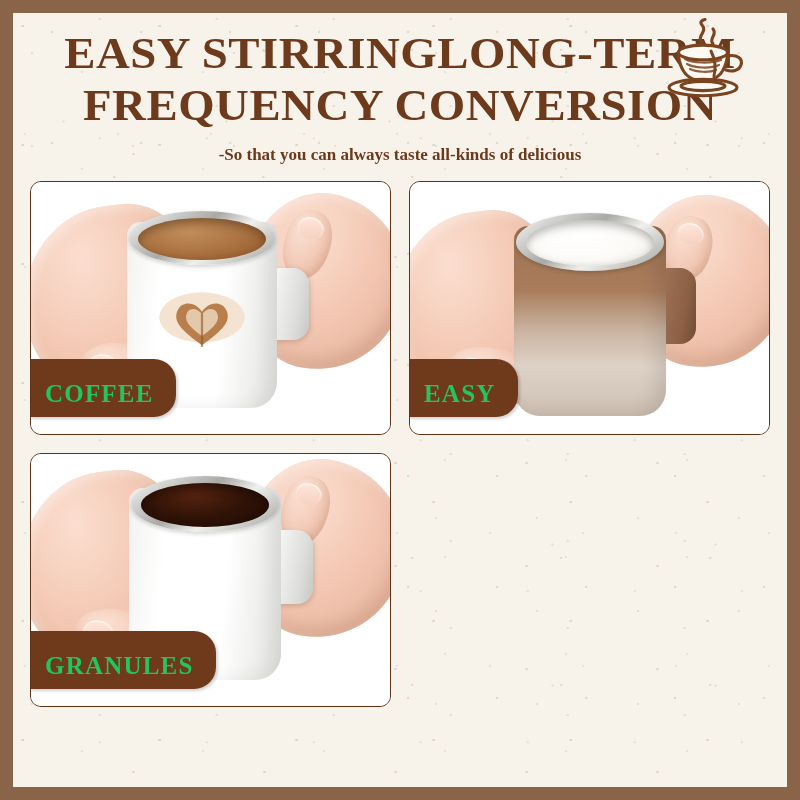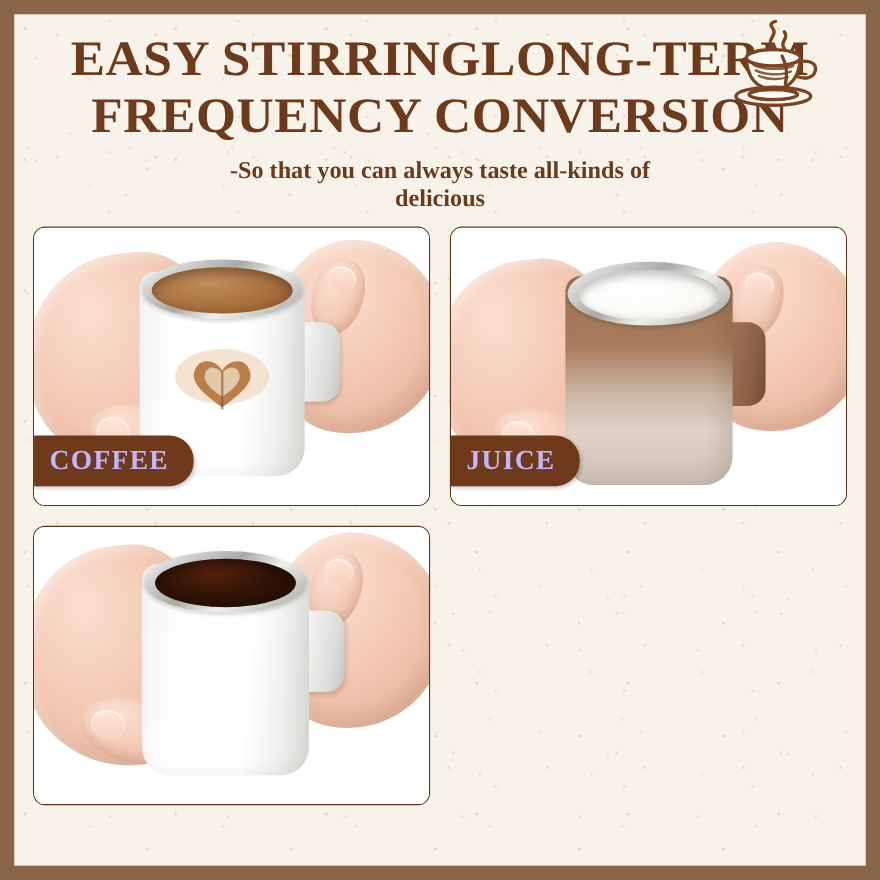--- a/index.html
+++ b/index.html
@@ -56,21 +56,21 @@
     line-height:52px;
     letter-spacing:.5px;
     transform:scaleX(1.04);
     white-space:nowrap;
   }
   #subtitle {
     margin-top:11px;
     color:#6b3a1d;
     font-family:"Liberation Serif", serif;
     font-weight:700;
-    font-size:22px;
+    font-size:17px;
     line-height:25px;
     max-width:440px;
     margin-left:auto; margin-right:auto;
   }
   
   #cup-icon {
     position:absolute;
     right:33px; top:5px;
     width:96px; height:86px;
     z-index:3;
@@ -171,27 +171,27 @@
     transform:translate(-50%,-50%);
     width:62%; height:62%;
   }
 
   
   .badge {
     position:absolute;
     left:-2px;
     bottom:17px;
     background:#6e3a1b;
-    color:#c4b5fd;
+    color:#22c55e;
     font-family:"Liberation Serif", serif;
     font-weight:700;
     font-size:25px;
     letter-spacing:1.2px;
     line-height:1;
-    padding:10px 22px 11px 16px;
+    padding:22px 22px 11px 16px;
     border-radius:0 22px 22px 0;
     z-index:6;
     white-space:nowrap;
     box-shadow:2px 2px 3px rgba(0,0,0,.18);
   }
 </style>
 </head>
 <body>
 
 <div id="banner">
@@ -276,21 +276,21 @@
           <div class="mug" style="left:104px;top:44px;width:152px;height:190px;">
             <div class="mug-handle" style="right:-30px;top:42px;width:42px;height:76px;
                         background:linear-gradient(100deg,#a5785a,#8b6045 70%,#6f4b33);"></div>
             <div class="mug-body" style="background:linear-gradient(180deg,#9d7252 0%,#a97d5c 34%,#cbb6a4 56%,#ded2c7 74%,#cdbfb2 100%);
                         box-shadow:inset -10px 0 18px rgba(0,0,0,.10);"></div>
             <div class="mug-rim" style="left:2px;top:-13px;width:148px;height:58px;"></div>
             <div class="mug-inner" style="left:12px;top:-6px;width:128px;height:46px;
                         background:radial-gradient(ellipse at 40% 32%, #ffffff 0%, #fbfaf7 58%, #eae6df 100%);"></div>
           </div>
         </div>
-        <div class="badge">JUICE</div>
+        <div class="badge">EASY</div>
       </div>
 
       <div class="panel">
         <div class="scene">
           <div class="hand hand-left" style="left:-10px;top:18px;width:172px;height:200px;"></div>
           <div class="hand-left-thumb" style="left:42px;top:156px;width:94px;height:58px;">
             <div class="nail" style="left:9px;top:16px;width:31px;height:26px;"></div>
           </div>
           <div class="hand hand-right" style="right:-14px;top:6px;width:160px;height:178px;"></div>
           <div class="finger" style="right:62px;top:22px;width:46px;height:70px;transform:rotate(16deg);">
@@ -301,18 +301,19 @@
             <div class="mug-handle" style="right:-32px;top:42px;width:44px;height:74px;
                         background:linear-gradient(100deg,#ffffff,#dddddb 70%,#c6c6c3);
                         box-shadow:1px 2px 5px rgba(0,0,0,.16);"></div>
             <div class="mug-body" style="background:linear-gradient(95deg,#f2f2f0 0%,#ffffff 24%,#ffffff 62%,#e2e2df 100%);
                         box-shadow:inset -10px 0 18px rgba(0,0,0,.07);"></div>
             <div class="mug-rim" style="left:2px;top:-12px;width:148px;height:56px;"></div>
             <div class="mug-inner" style="left:12px;top:-5px;width:128px;height:44px;
                         background:radial-gradient(ellipse at 42% 30%, #54220f 0%, #301307 48%, #1d0a04 100%);"></div>
           </div>
         </div>
+        <div class="badge">GRANULES</div>
       </div>
 
 
     </div>
   </div>
 </div>
 
 </body></html>

